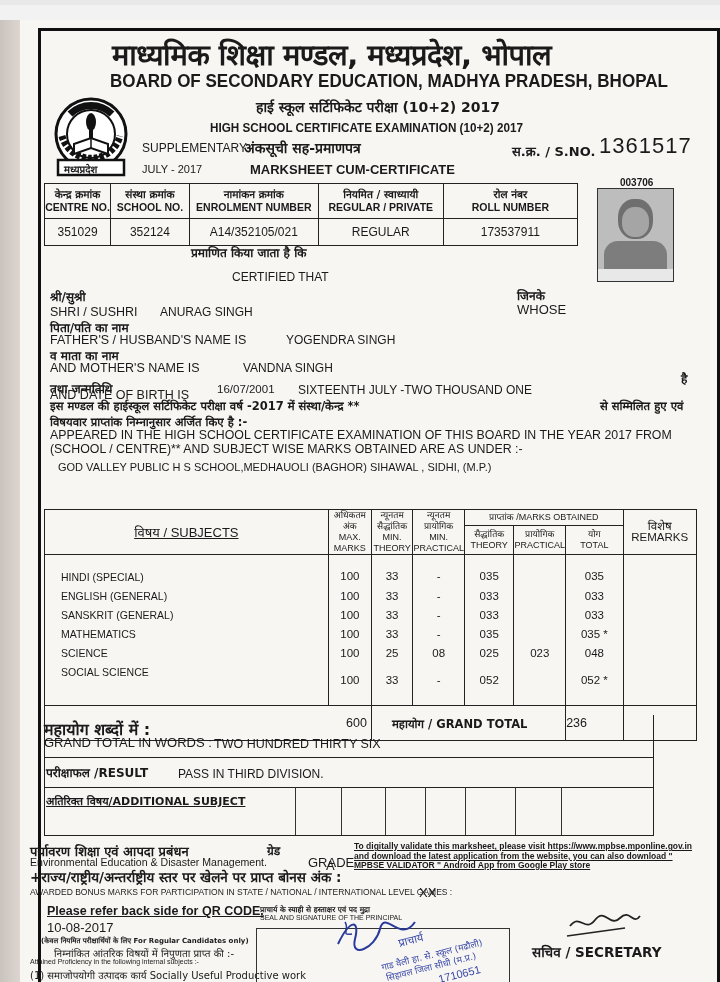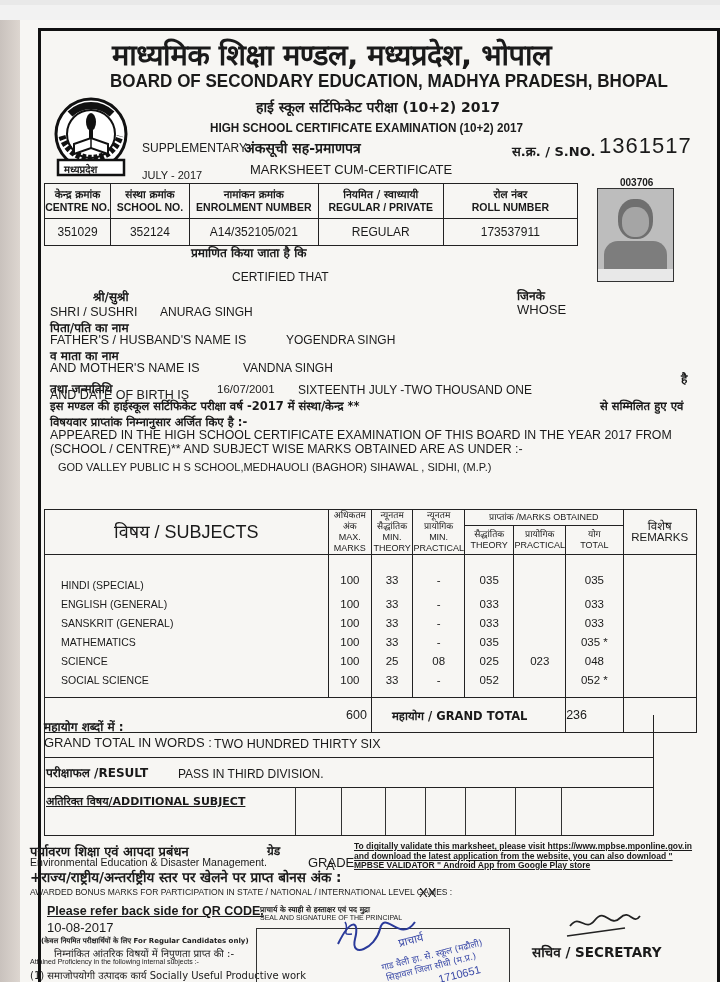--- a/index.html
+++ b/index.html
@@ -24,22 +24,22 @@
 
   
   .title-hi { left:112px; top:34px; font-size:29px; font-weight:bold; letter-spacing:-0.5px; }
   .title-en { left:110px; top:70px; font-size:18.5px; font-weight:bold; transform:scaleX(0.92); transform-origin:left; }
   .sub-hi { left:256px; top:97px; font-size:14px; font-weight:bold; }
   .sub-en { left:210px; top:120px; font-size:13px; font-weight:bold; transform:scaleX(0.9); transform-origin:left; }
   .supp { left:142px; top:141px; font-size:12px; }
   .supp-hi { left:244px; top:138px; font-size:14px; font-weight:bold; }
   .sno-label { left:512px; top:142px; font-size:13px; font-weight:bold; }
   .sno-val { left:599px; top:133px; font-size:22px; letter-spacing:1px; font-family:"Liberation Sans", sans-serif; }
-  .july { left:142px; top:163px; font-size:11px;margin-top:6px; }
-  .marksheet { left:218px; top:162px; font-size:13px; font-weight:normal;padding-left:32px; }
+  .july { left:142px; top:163px; font-size:11px; }
+  .marksheet { left:218px; top:162px; font-size:13px; font-weight:bold;padding-left:32px; }
 
   .logo { position:absolute; left:50px; top:96px; width:82px; height:82px; }
 
   
   table { border-collapse:collapse; }
   .info { position:absolute; left:44px; top:183px; width:534px; font-size:10.5px; }
   .info td { border:1.5px solid #222; text-align:center; padding:0; }
   .info .head td { height:34px; font-weight:bold; line-height:13px; }
   .info .vals td { height:26px; font-size:12px;border-radius:7px; }
 
@@ -130,21 +130,21 @@
 <div class="photo">
   <div class="head"></div>
   <div class="face"></div>
   <div class="body"></div>
   <div class="cap"></div>
 </div>
 
 <div class="abs hi cert-hi">प्रमाणित किया जाता है कि</div>
 <div class="abs cert-en">CERTIFIED THAT</div>
 
-<div class="abs hi lbl-hi" style="left:50px;top:288px;margin-left:43px;">श्री/सुश्री</div>
+<div class="abs hi lbl-hi" style="left:50px;top:288px;">श्री/सुश्री</div>
 <div class="abs lbl" style="left:50px;top:305px;">SHRI / SUSHRI</div>
 <div class="abs val" style="left:160px;top:305px;">ANURAG SINGH</div>
 <div class="abs hi lbl-hi" style="left:517px;top:287px;">जिनके</div>
 <div class="abs lbl" style="left:517px;top:302px;font-size:13px;">WHOSE</div>
 
 <div class="abs hi lbl-hi" style="left:50px;top:319px;">पिता/पति का नाम</div>
 <div class="abs lbl" style="left:50px;top:333px;">FATHER'S / HUSBAND'S NAME IS</div>
 <div class="abs val" style="left:286px;top:333px;">YOGENDRA SINGH</div>
 
 <div class="abs hi lbl-hi" style="left:50px;top:347px;">व माता का नाम</div>
@@ -160,34 +160,34 @@
 <div class="abs hi" style="left:50px;top:398px;font-size:11.5px;font-weight:bold;">इस मण्डल की हाईस्कूल सर्टिफिकेट परीक्षा वर्ष -2017 में संस्था/केन्द्र **</div>
 <div class="abs hi" style="left:600px;top:398px;font-size:11.5px;font-weight:bold;">से सम्मिलित हुए एवं</div>
 <div class="abs hi" style="left:50px;top:414px;font-size:11.5px;font-weight:bold;">विषयवार प्राप्तांक निम्नानुसार अर्जित किए है :-</div>
 <div class="abs" style="left:50px;top:427px;font-size:13px;transform:scaleX(0.95);transform-origin:left;">APPEARED IN THE HIGH SCHOOL CERTIFICATE EXAMINATION OF THIS BOARD IN THE YEAR 2017 FROM</div>
 <div class="abs" style="left:50px;top:441px;font-size:13px;transform:scaleX(0.95);transform-origin:left;">(SCHOOL / CENTRE)** AND SUBJECT WISE MARKS OBTAINED ARE AS UNDER :-</div>
 <div class="abs" style="left:58px;top:461px;font-size:11px;">GOD VALLEY PUBLIC H S SCHOOL,MEDHAUOLI (BAGHOR) SIHAWAL , SIDHI, (M.P.)</div>
 
 <table class="marks">
   <tbody>
       <tr class="h">
-    <td rowspan="2" style="width:281px;font-size:18px;">विषय / SUBJECTS</td>
+    <td rowspan="2" style="width:281px;font-size:13px;text-decoration:underline;">विषय / SUBJECTS</td>
     <td rowspan="2" style="width:42px;font-size:9px;"><span class="hi">अधिकतम अंक</span><br><span>MAX.</span><br><span>MARKS</span></td>
     <td rowspan="2" style="width:40px;font-size:9px;"><span class="hi">न्यूनतम सैद्धांतिक</span><br><span>MIN.</span><br><span>THEORY</span></td>
     <td rowspan="2" style="width:48px;font-size:9px;"><span class="hi">न्यूनतम प्रायोगिक</span><br><span>MIN.</span><br><span>PRACTICAL</span></td>
     <td colspan="3" style="height:14px;font-size:9px;margin-top:24px;">प्राप्तांक /MARKS OBTAINED</td>
     <td rowspan="2" style="width:72px;font-size:11.5px;"><span class="hi">विशेष</span><br><span>REMARKS</span></td>
   </tr>
   <tr class="h">
     <td style="width:48px;height:26px;font-size:9px;"><span class="hi">सैद्धांतिक</span><br><span>THEORY</span></td>
     <td style="width:50px;font-size:9px;"><span class="hi">प्रायोगिक</span><br><span>PRACTICAL</span></td>
     <td style="width:56px;font-size:9px;"><span class="hi">योग</span><br><span>TOTAL</span></td>
   </tr>
   <tr class="r">
-        <td class="subj" style="padding-top:20px">HINDI (SPECIAL)</td>
+        <td class="subj" style="padding-top:12px">HINDI (SPECIAL)</td>
         <td style="padding-top:10px">100</td>
         <td style="padding-top:10px">33</td>
         <td style="padding-top:10px">-</td>
         <td style="padding-top:10px">035</td>
         <td style="padding-top:10px"></td>
         <td style="padding-top:10px"><span>035</span> <span></span></td>
         <td></td>
       </tr>
   <tr class="r">
         <td class="subj">ENGLISH (GENERAL)</td>
@@ -223,40 +223,40 @@
         <td class="subj">SCIENCE</td>
         <td>100</td>
         <td>25</td>
         <td>08</td>
         <td>025</td>
         <td>023</td>
         <td><span>048</span> <span></span></td>
         <td></td>
       </tr>
   <tr class="r">
-        <td class="subj" style="padding-bottom:8px">SOCIAL SCIENCE</td>
+        <td class="subj" style="padding-bottom:24px">SOCIAL SCIENCE</td>
         <td style="padding-bottom:8px">100</td>
         <td style="padding-bottom:8px">33</td>
         <td style="padding-bottom:8px">-</td>
         <td style="padding-bottom:8px">052</td>
         <td style="padding-bottom:8px"></td>
         <td style="padding-bottom:8px"><span>052</span> <span>*</span></td>
         <td></td>
       </tr>
   <tr class="gt">
     <td colspan="2" style="text-align:right;padding-right:4px;">600</td>
     <td colspan="4" style="text-align:left;padding-left:20px;font-weight:bold;font-size:11.5px;border-left:1.5px solid #222;" class="hi">महायोग / GRAND TOTAL</td>
     <td style="border-left:none;text-align:left;">236</td>
     <td></td>
   </tr>
 </tbody>
   </table>
 
 <div class="box" style="left:44px;top:715px;width:608px;height:42px;border-top:none;"></div>
-<div class="abs hi" style="left:44px;top:718px;font-size:12px;font-weight:bold;">महायोग शब्दों में :</div>
+<div class="abs hi" style="left:44px;top:718px;font-size:16px;font-weight:bold;">महायोग शब्दों में :</div>
 <div class="abs" style="left:44px;top:735px;font-size:13px;">GRAND TOTAL IN WORDS :</div>
 <div class="abs" style="left:214px;top:737px;font-size:12.5px;">TWO HUNDRED THIRTY SIX</div>
 
 <div class="box" style="left:44px;top:757px;width:608px;height:30px;border-top:none;"></div>
 <div class="abs hi" style="left:46px;top:764px;font-size:12px;font-weight:bold;">परीक्षाफल /RESULT</div>
 <div class="abs" style="left:178px;top:767px;font-size:12px;">PASS IN THIRD DIVISION.</div>
 
 <div class="box" style="left:44px;top:787px;width:608px;height:48px;border-top:none;">
   <div style="position:absolute;left:250px;top:0;width:1px;height:48px;background:#333;"></div>
   <div style="position:absolute;left:296px;top:0;width:1px;height:48px;background:#333;"></div>

